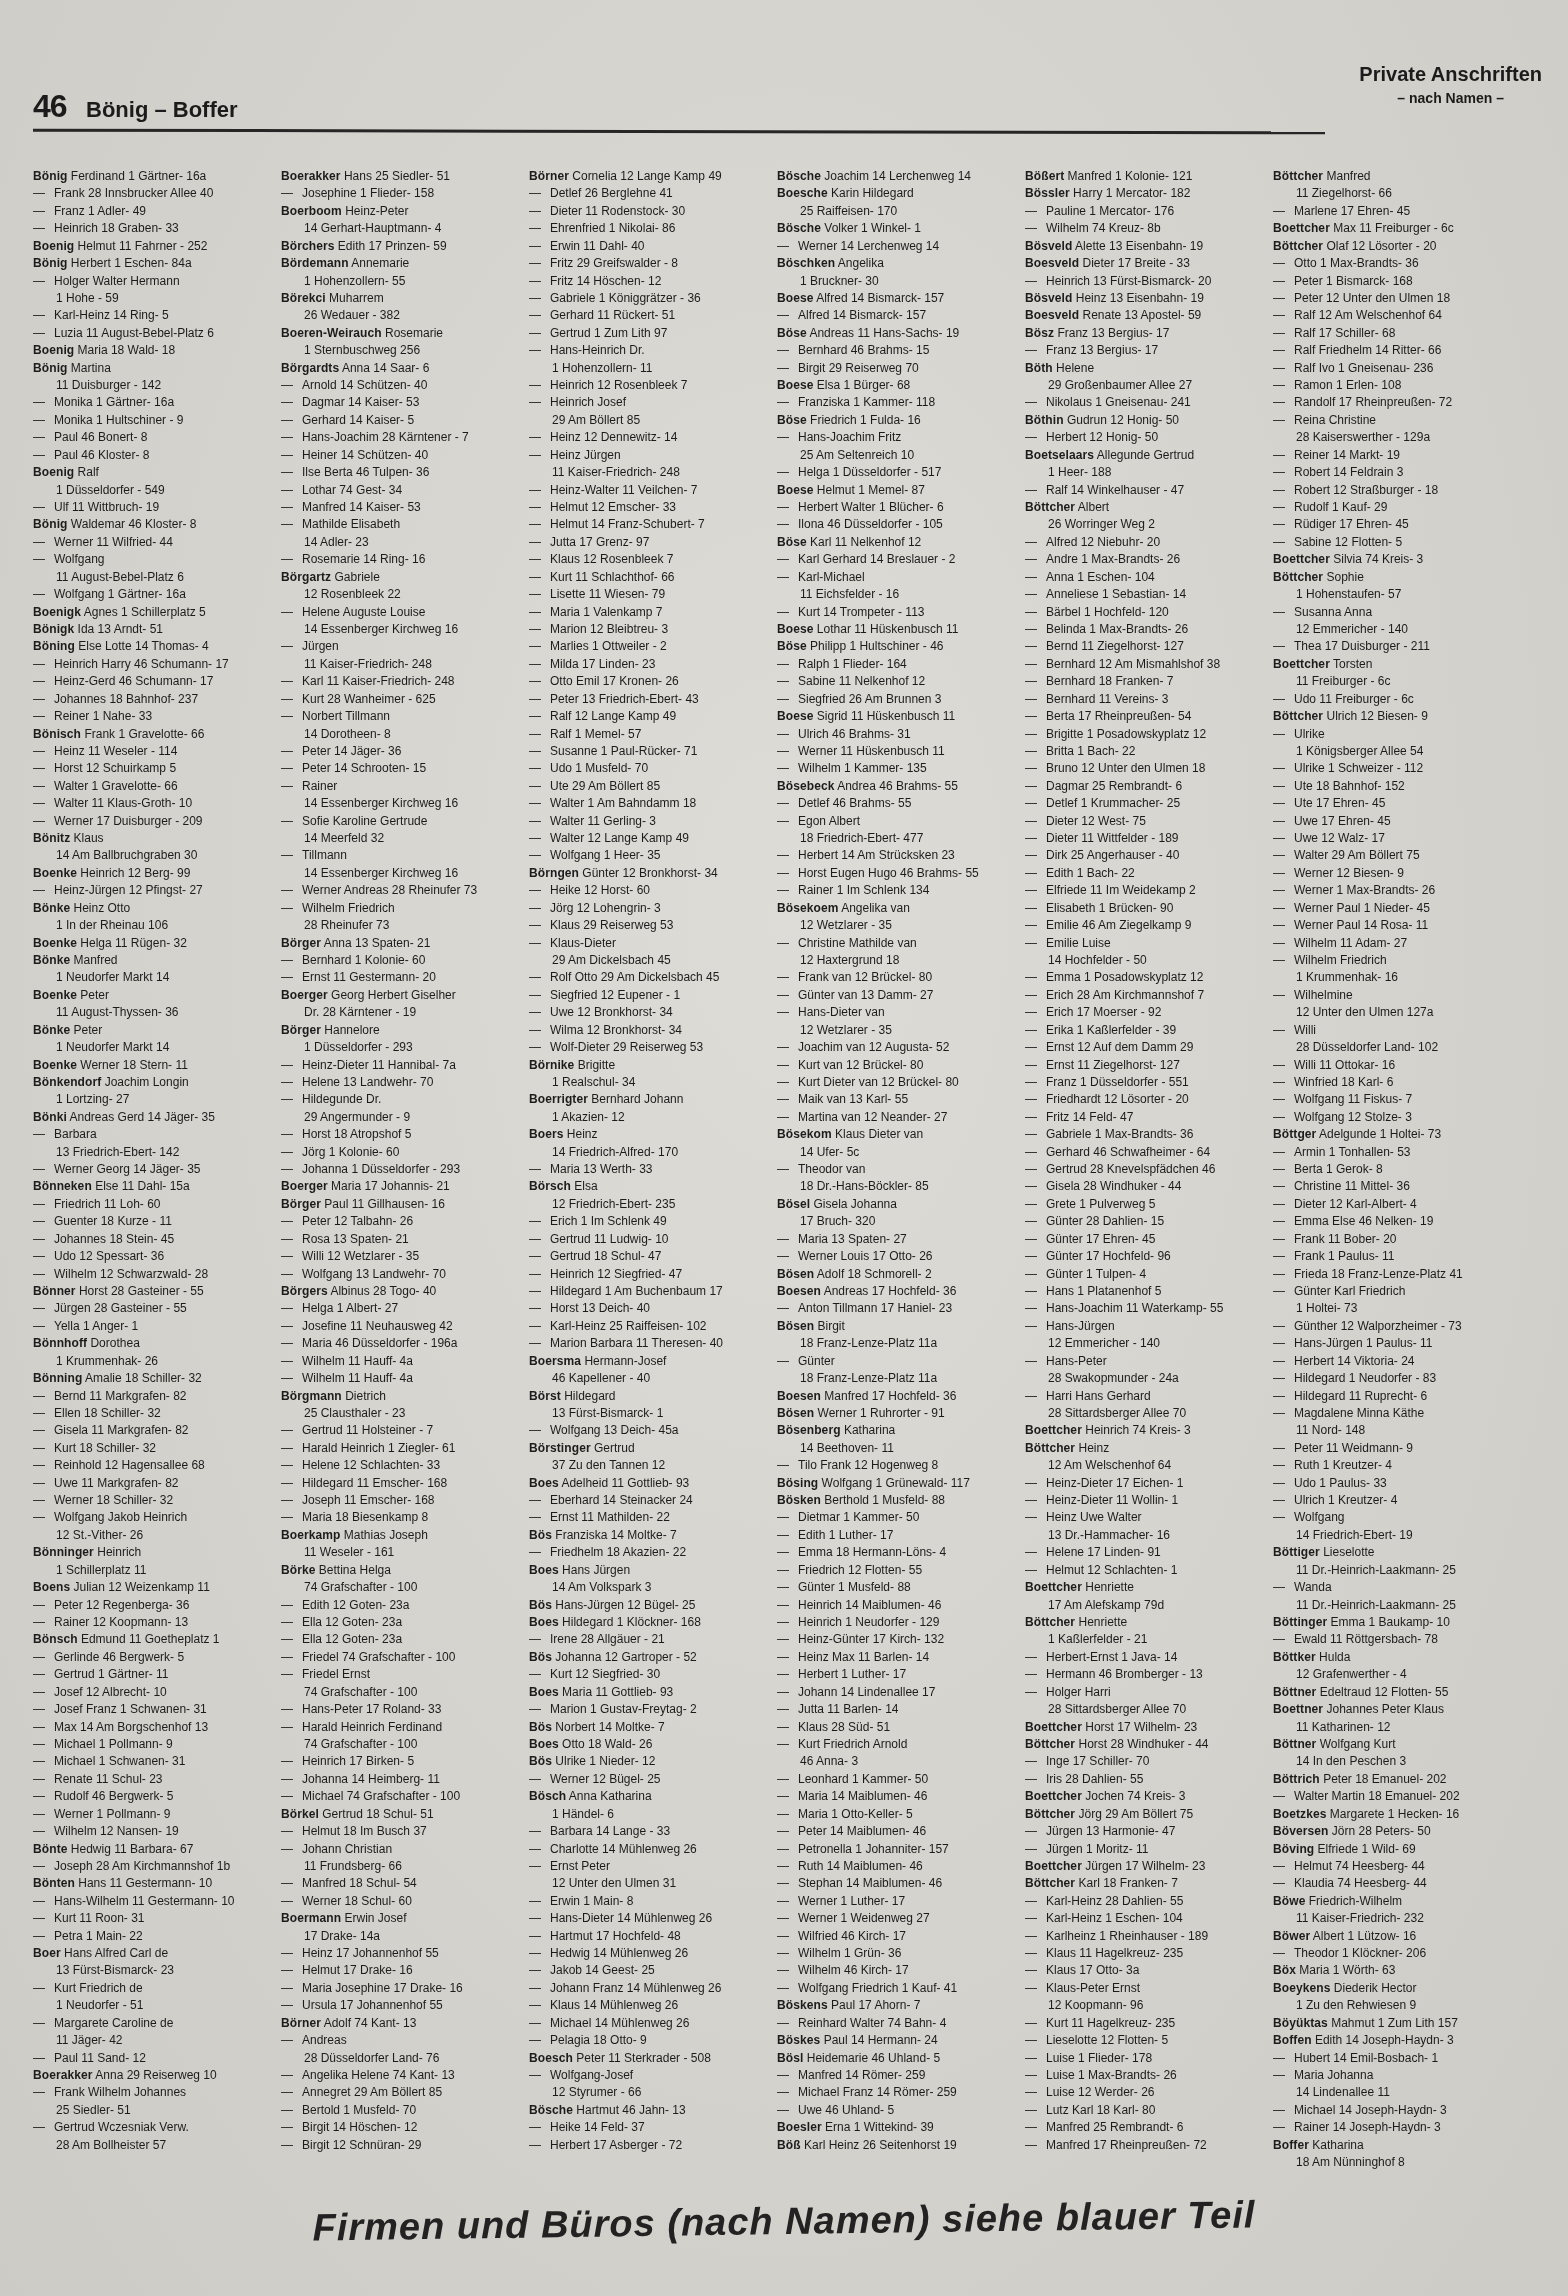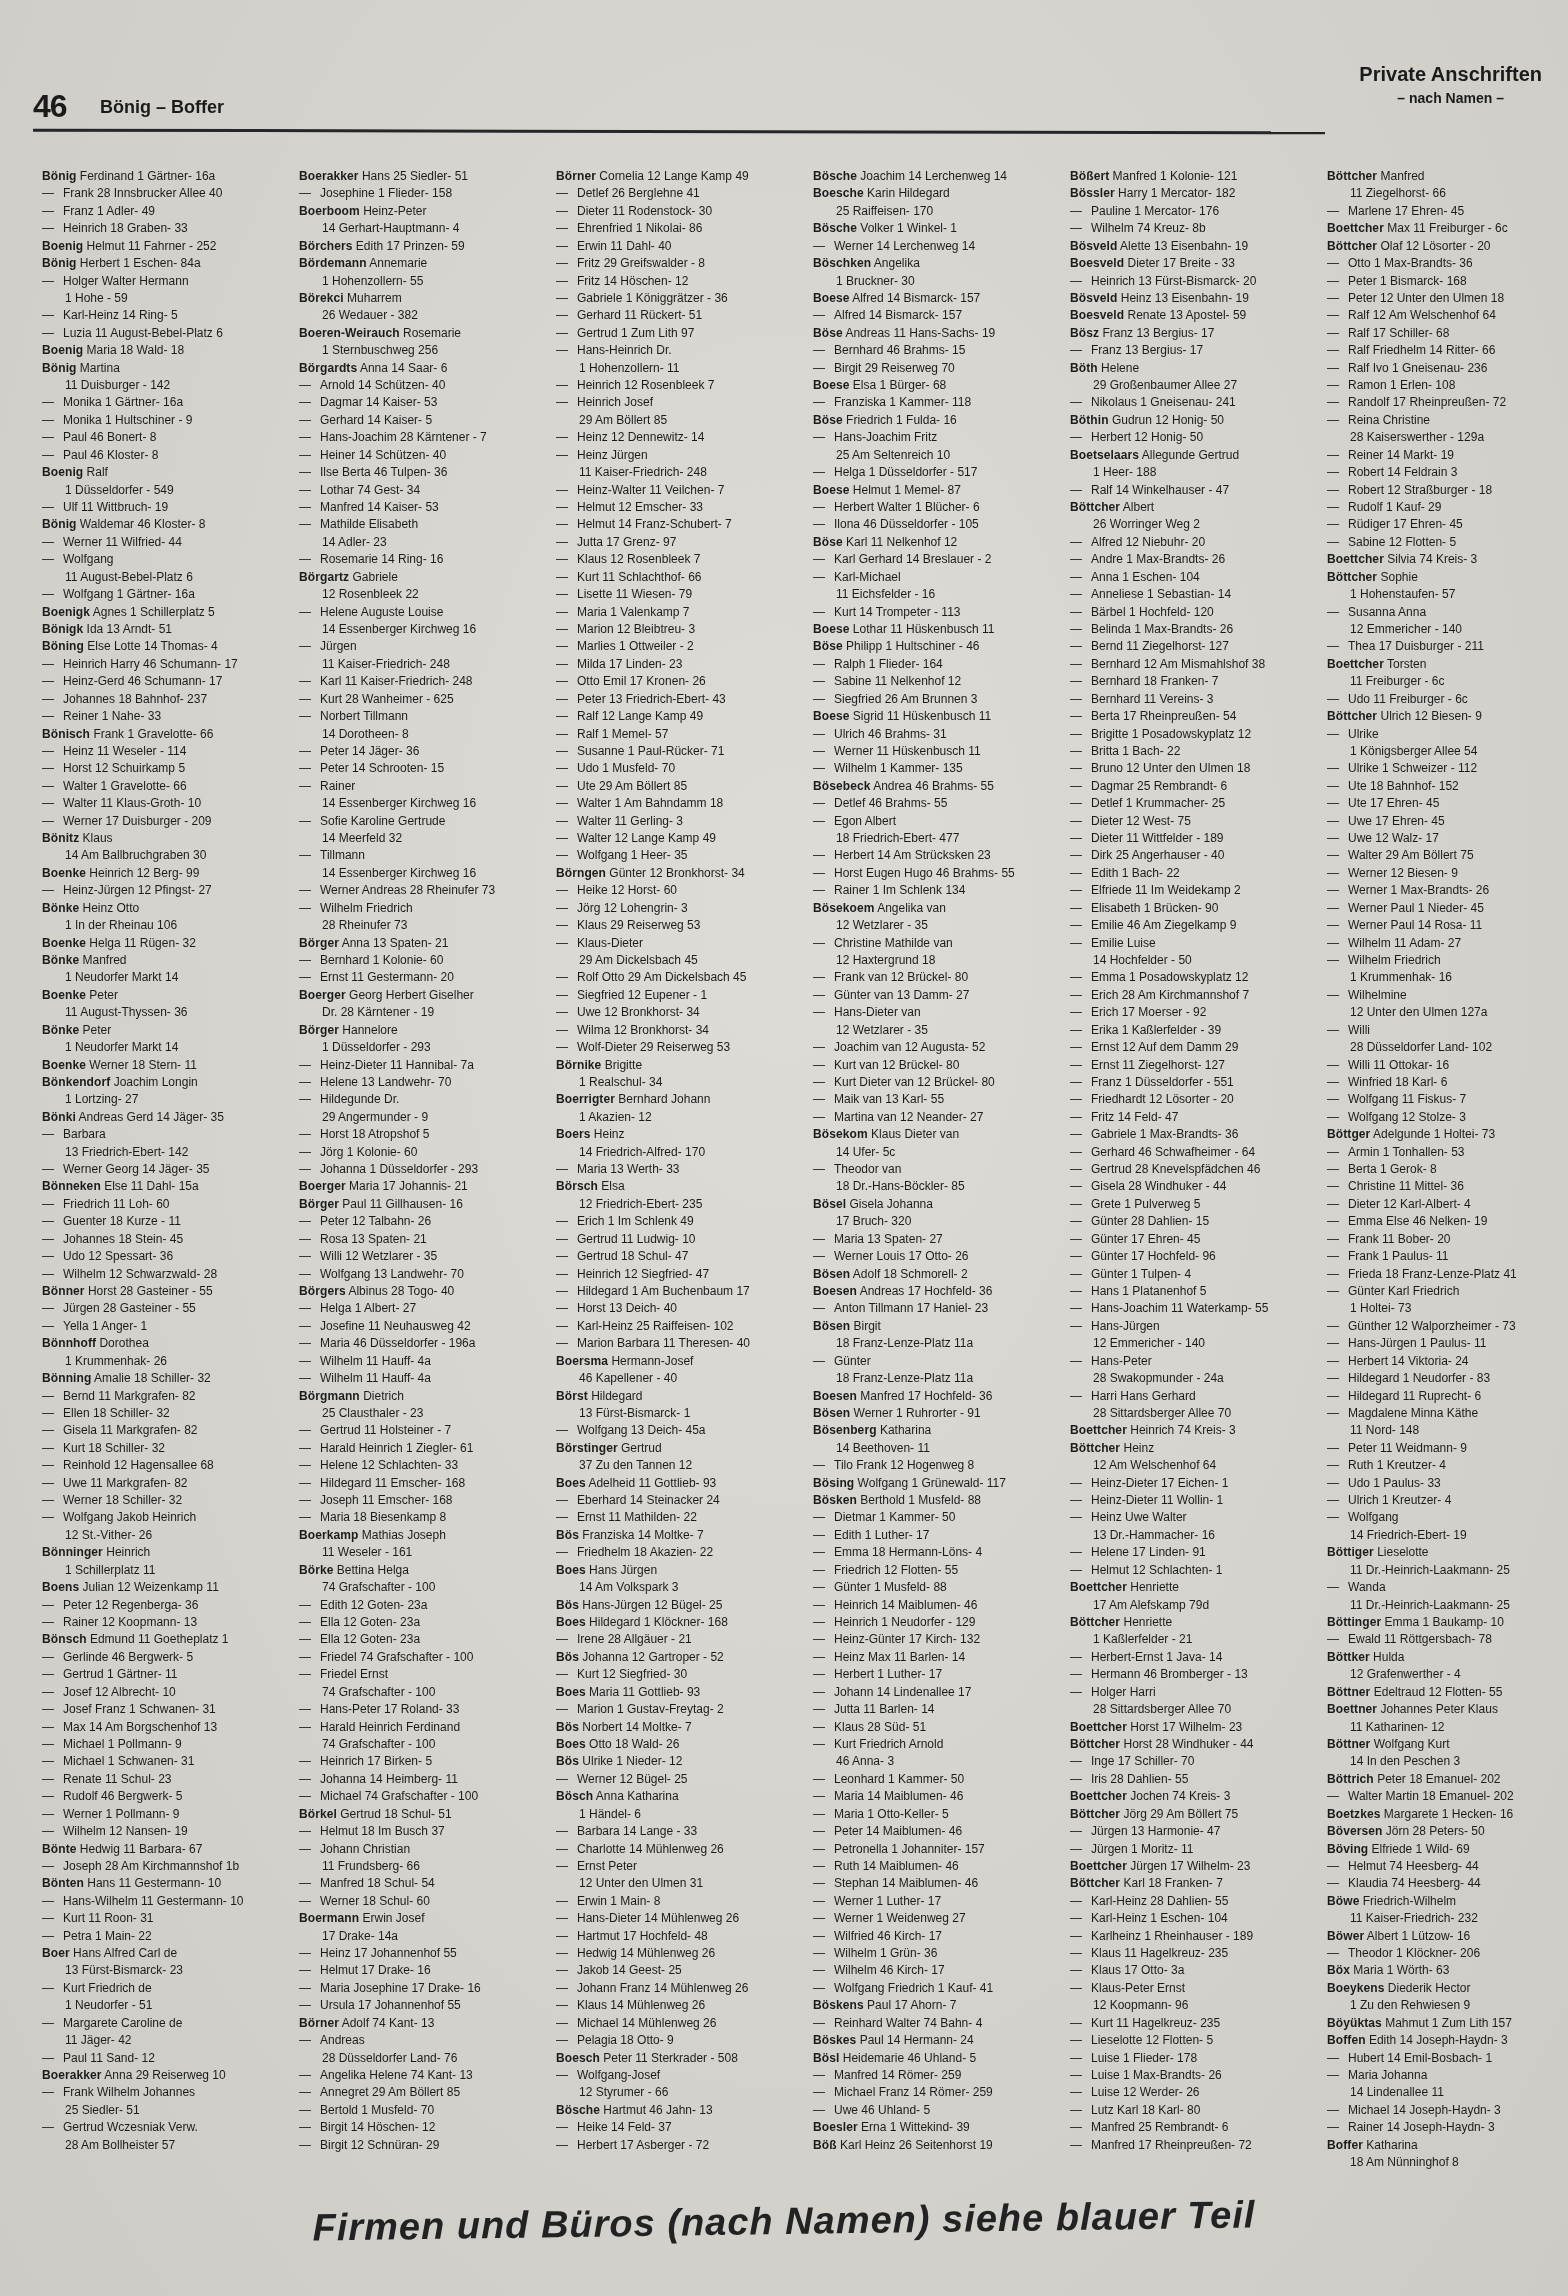--- a/index.html
+++ b/index.html
@@ -7,27 +7,27 @@
     width:1568px;height:2296px;position:relative;overflow:hidden;
     background:#d8d6d0;
     font-family:"Liberation Sans","DejaVu Sans",sans-serif;
     color:#1b1b1b;
   }
   
   body:before{content:"";position:absolute;inset:0;
     background:radial-gradient(ellipse at 50% 40%, rgba(255,255,255,.14), rgba(0,0,0,.05));
     pointer-events:none;}
   .hdr-num{position:absolute;left:33px;top:88px;font-size:32px;font-weight:bold;letter-spacing:-1px;}
-  .hdr-range{position:absolute;left:100px;top:97px;font-size:18px;font-weight:bold;}
+  .hdr-range{position:absolute;left:86px;top:97px;font-size:22px;font-weight:bold;}
   .hdr-right{position:absolute;right:26px;top:62px;text-align:center;font-weight:bold;line-height:24px;}
   .hdr-right .l1{font-size:20px;}
   .hdr-right .l2{font-size:14px;}
   .rule{position:absolute;left:33px;top:130px;width:1292px;height:3px;background:#262626;transform:rotate(0.12deg);}
   .cols{position:absolute;left:33px;top:168px;width:1510px;display:flex;}
-  .col{width:248px;flex:0 0 248px;overflow:visible;margin-left:9px;}
+  .col{width:248px;flex:0 0 248px;overflow:visible;}
   .ln{white-space:nowrap;height:17.43px;line-height:17.43px;font-size:12px;color:#1c1c1c;}
   .ln b.nm{font-weight:bold;letter-spacing:.1px;}
   .ln.d{display:flex;}
   .ln.d .dsh{flex:0 0 21px;width:21px;}
   .ln.c{padding-left:23px;}
   .footer{
     position:absolute;left:0;right:0;top:2200px;text-align:center;
     font-size:38px;font-weight:bold;font-style:italic;letter-spacing:1px;
     color:#222;transform:rotate(-0.8deg);
   }

